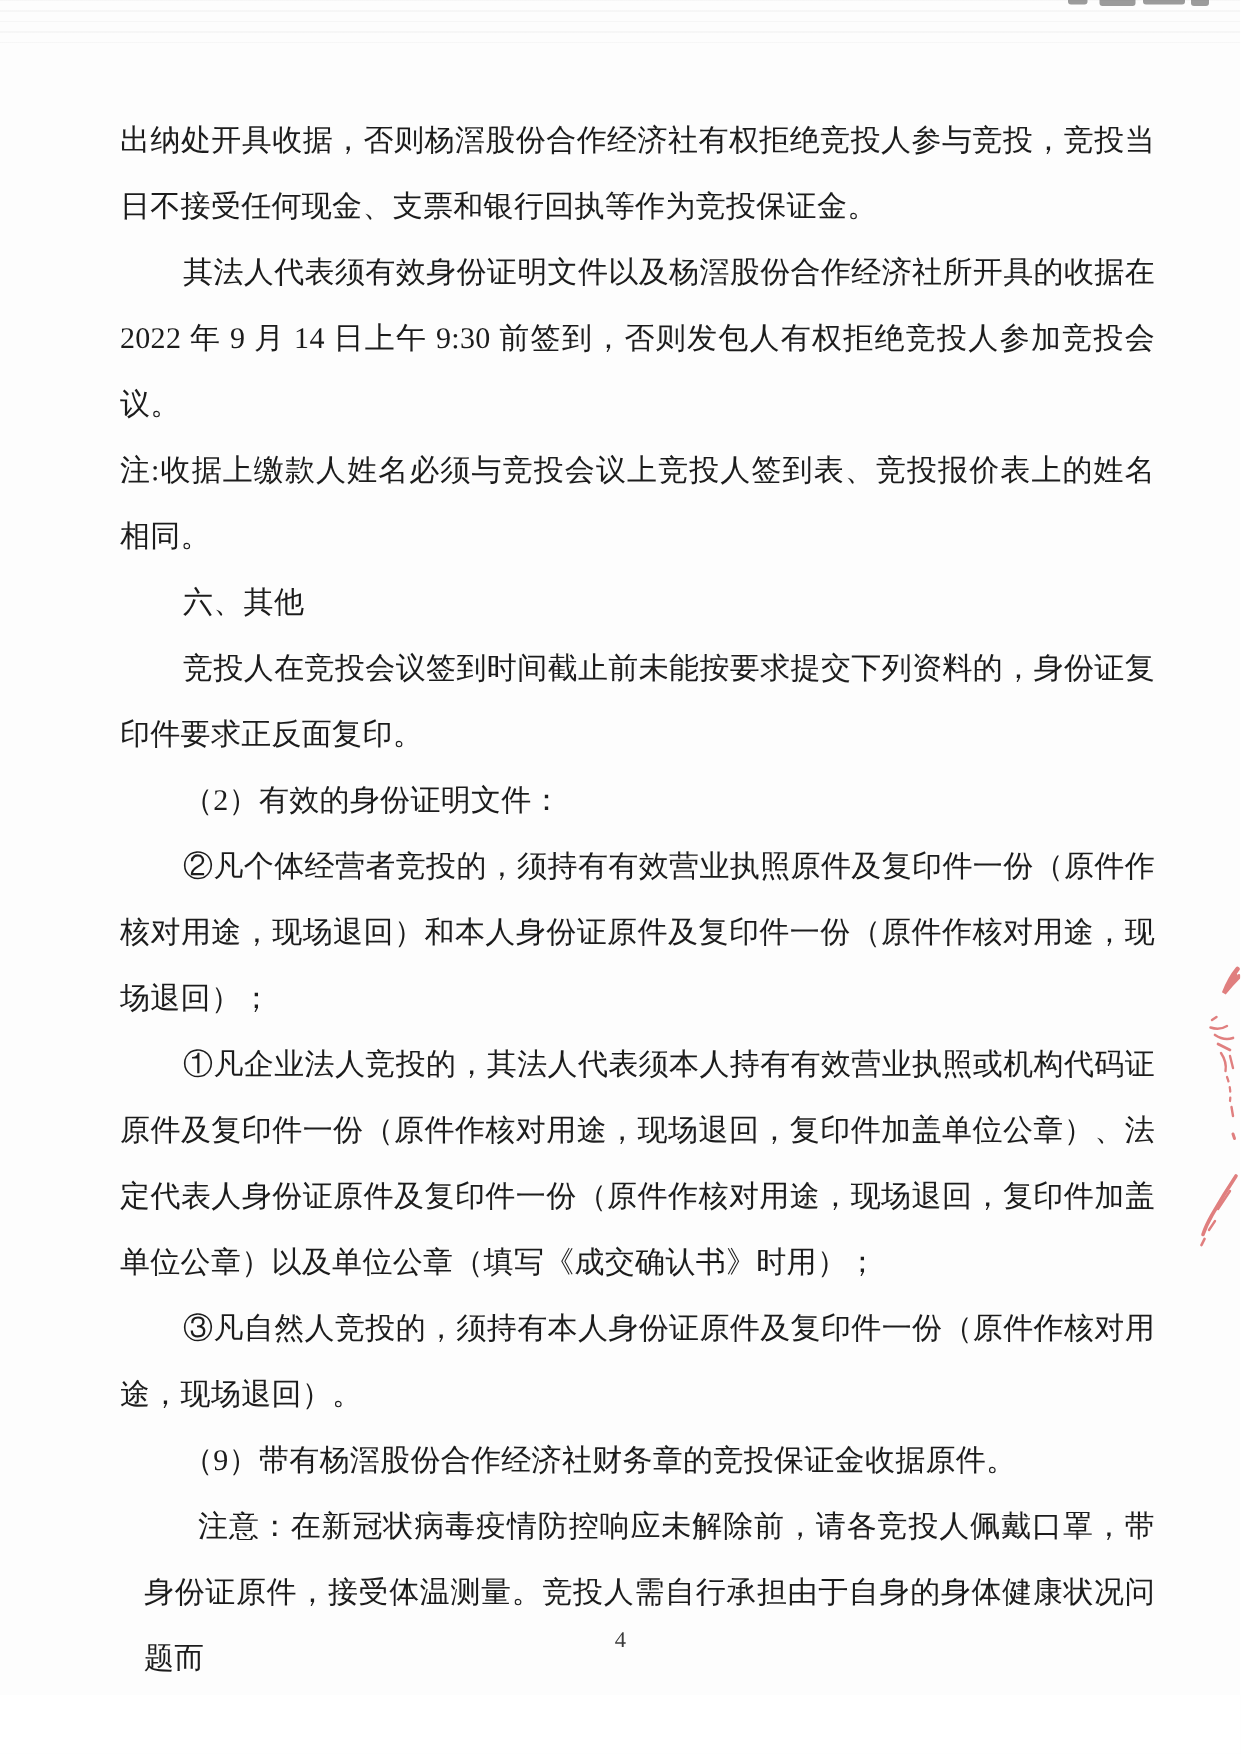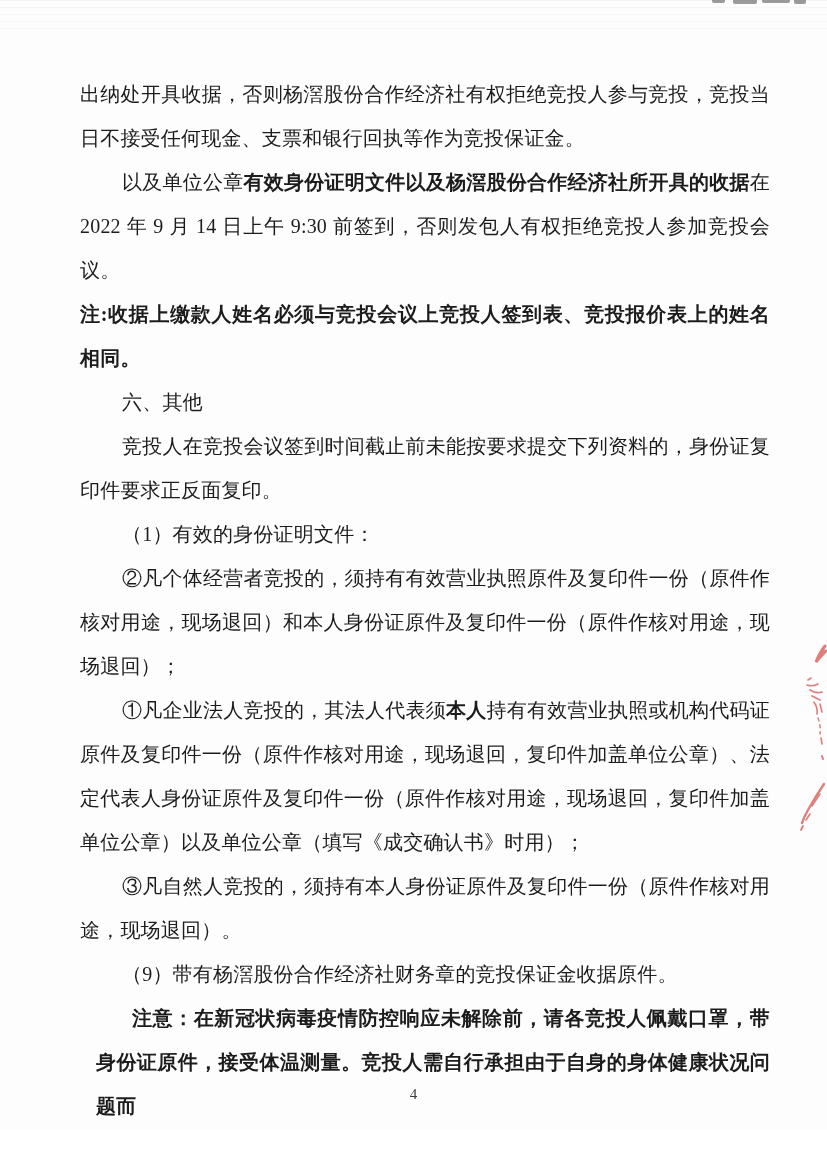--- a/index.html
+++ b/index.html
@@ -51,21 +51,21 @@
   }
   .content p {
     margin: 0;
     font-size: 20px;
     line-height: 44px;
     text-align: justify;
     letter-spacing: 0.2px;
   }
   .content p.indent { text-indent: 42px; }
   .content p.block-indent { margin-left: 16px; text-indent: 36px; }
-  .content .bold { font-weight: bold; }
+  .content .bold { font-weight: normal; }
 
   .page-number {
     position: absolute;
     top: 1086px;
     left: 0;
     right: 0;
     text-align: center;
     font-size: 15px;
     color: #3a3a3a;
     font-family: "Liberation Serif", "DejaVu Serif", serif;
@@ -89,25 +89,25 @@
 
   <div class="top-smudges">
     <span class="smudge-a"></span>
     <span class="smudge-b"></span>
     <span class="smudge-c"></span>
     <span class="smudge-d"></span>
   </div>
 
   <div class="content">
       <p class=""><span>出纳处开具收据，否则杨滘股份合作经济社有权拒绝竞投人参与竞投，竞投当日不接受任何现金、支票和银行回执等作为竞投保证金。</span></p>
-      <p class="indent "><span>以及单位公章</span><span class="bold">有效身份证明文件以及杨滘股份合作经济社所开具的收据</span><span>在 2022 年 9 月 14 日上午 9:30 前签到，否则发包人有权拒绝竞投人参加竞投会议。</span></p>
+      <p class="indent "><span>其法人代表须</span><span class="bold">有效身份证明文件以及杨滘股份合作经济社所开具的收据</span><span>在 2022 年 9 月 14 日上午 9:30 前签到，否则发包人有权拒绝竞投人参加竞投会议。</span></p>
       <p class=""><span class="bold">注:收据上缴款人姓名必须与竞投会议上竞投人签到表、竞投报价表上的姓名相同。</span></p>
       <p class="indent "><span>六、其他</span></p>
       <p class="indent "><span>竞投人在竞投会议签到时间截止前未能按要求提交下列资料的，身份证复印件要求正反面复印。</span></p>
-      <p class="indent "><span>（1）有效的身份证明文件：</span></p>
+      <p class="indent "><span>（2）有效的身份证明文件：</span></p>
       <p class="indent "><span>②凡个体经营者竞投的，须持有有效营业执照原件及复印件一份（原件作核对用途，现场退回）和本人身份证原件及复印件一份（原件作核对用途，现场退回）；</span></p>
       <p class="indent "><span>①凡企业法人竞投的，其法人代表须</span><span class="bold">本人</span><span>持有有效营业执照或机构代码证原件及复印件一份（原件作核对用途，现场退回，复印件加盖单位公章）、法定代表人身份证原件及复印件一份（原件作核对用途，现场退回，复印件加盖单位公章）以及单位公章（填写《成交确认书》时用）；</span></p>
       <p class="indent "><span>③凡自然人竞投的，须持有本人身份证原件及复印件一份（原件作核对用途，现场退回）。</span></p>
       <p class="indent "><span>（9）带有杨滘股份合作经济社财务章的竞投保证金收据原件。</span></p>
       <p class="block-indent"><span class="bold">注意：在新冠状病毒疫情防控响应未解除前，请各竞投人佩戴口罩，带身份证原件，接受体温测量。竞投人需自行承担由于自身的身体健康状况问题而</span></p>
     </div>
 
   <svg class="red-stamp" viewBox="0 0 31 205" xmlns="http://www.w3.org/2000/svg">
     <g stroke="#d95f5f" fill="none" stroke-linecap="round" opacity="0.8">
       <path d="M29 8 Q24 14 20 24 Q25 18 30 13" stroke-width="3"></path>

